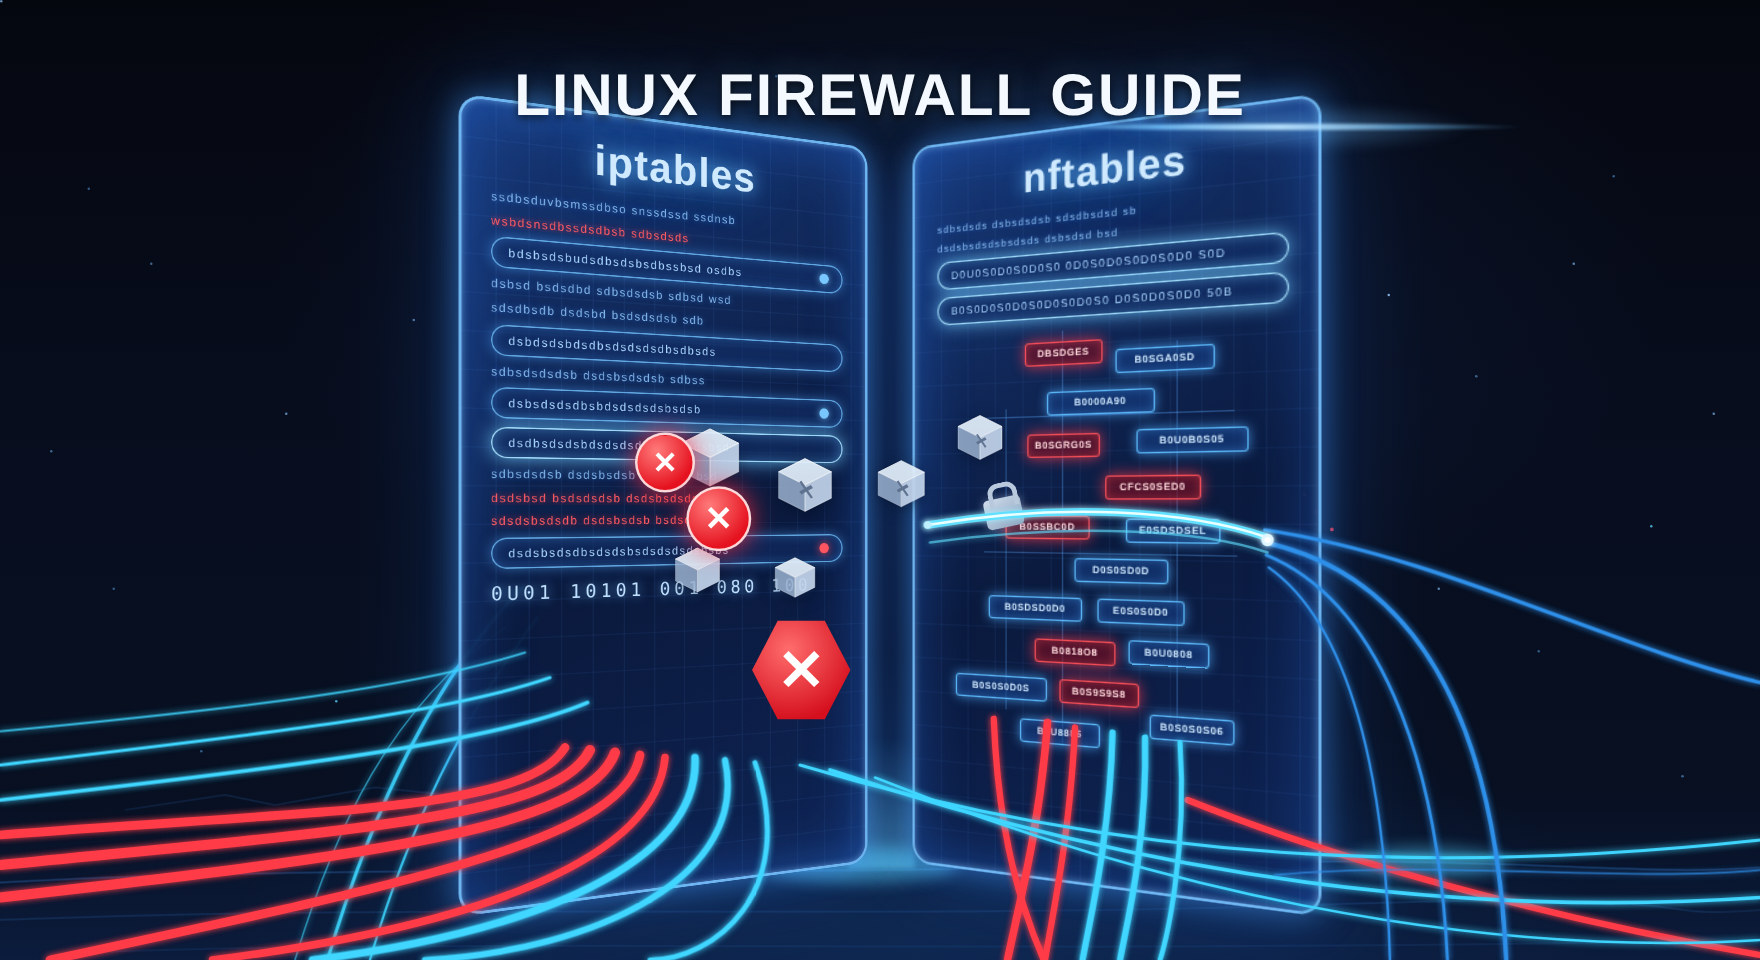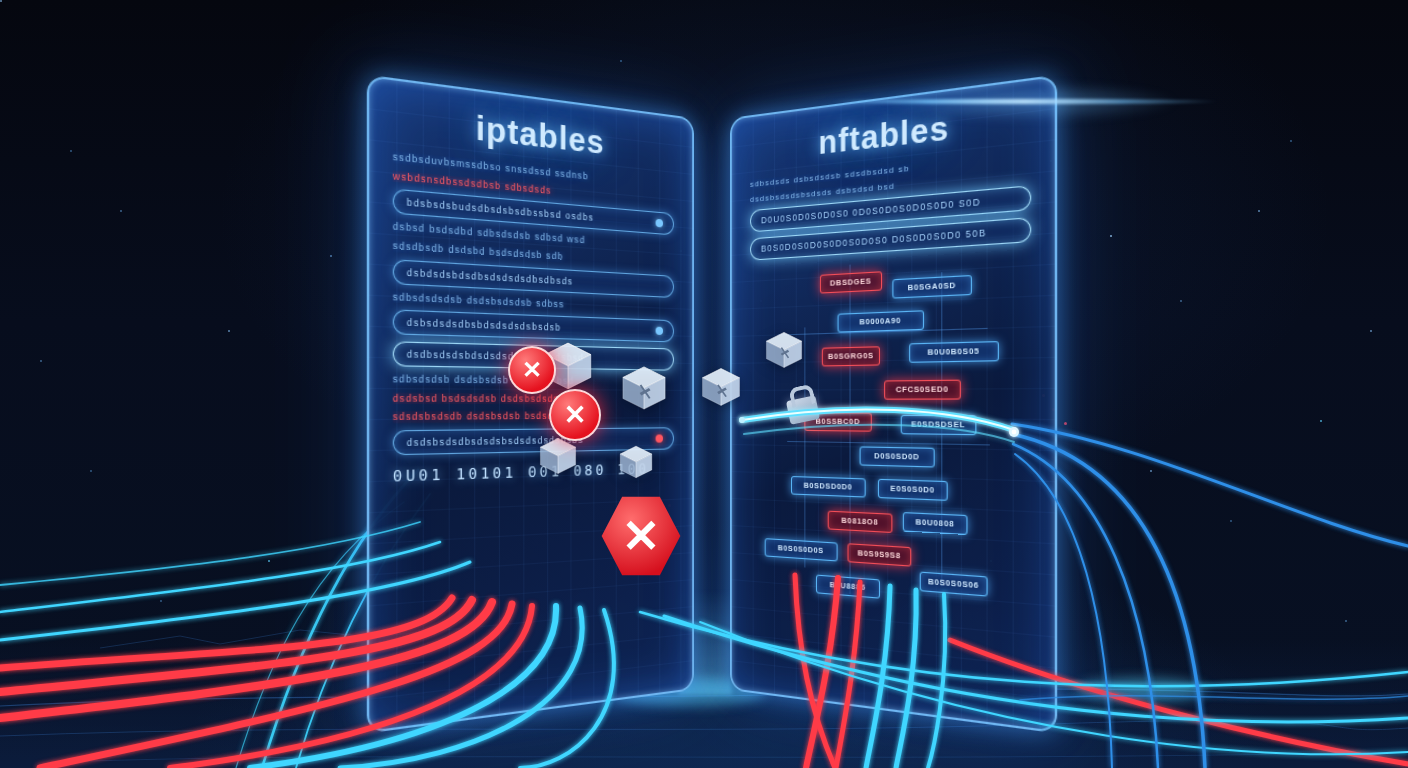--- a/index.html
+++ b/index.html
@@ -125,20 +125,21 @@
       <path d="M296,768 C330,650 380,560 430,494" stroke-width="1.8"></path>
       <path d="M236,768 C268,662 312,566 404,502" stroke-width="1.2" opacity=".7"></path>
     </g>
     <g filter="url(#soft)">
       <ellipse cx="688" cy="692" rx="78" ry="14" fill="#56d2ff" opacity=".5"></ellipse>
       <ellipse cx="1140" cy="690" rx="66" ry="12" fill="#56d2ff" opacity=".45"></ellipse>
       <ellipse cx="430" cy="696" rx="46" ry="10" fill="#3aa8e8" opacity=".3"></ellipse>
     </g>
   </svg>
 
+  <div class="title">LINUX FIREWALL GUIDE</div>
   <div class="flare1"></div>
   <div class="flare2"></div>
 
   <div class="panel left">
     <div class="ptitle">iptables</div>
     <div class="pbody">
       <div class="prow t">ssdbsduvbsmssdbso snssdssd ssdnsb</div>
       <div class="prow r">wsbdsnsdbssdsdbsb sdbsdsds</div>
       <div class="pill">
         <span class="ptext">bdsbsdsbudsdbsdsbsdbssbsd osdbs</span>

